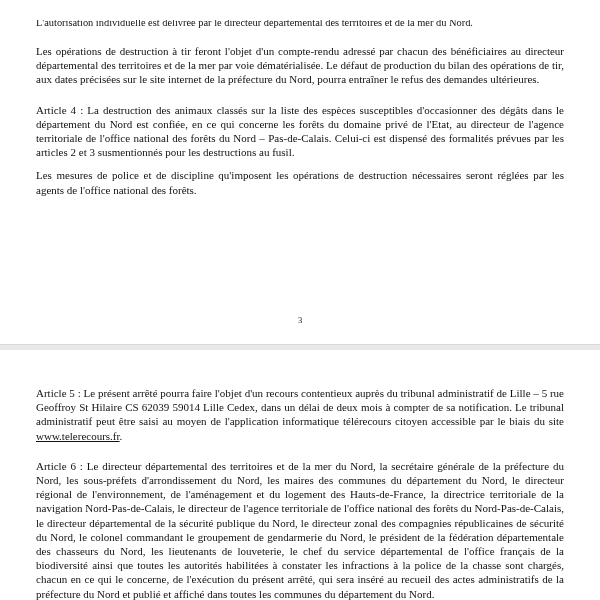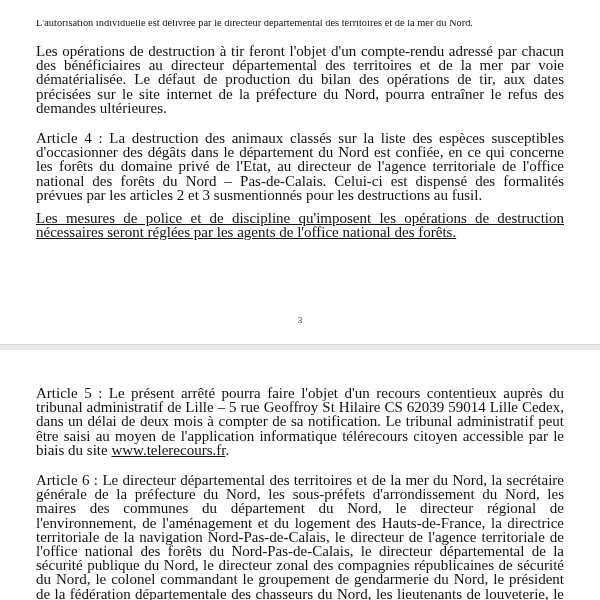--- a/index.html
+++ b/index.html
@@ -47,28 +47,27 @@
     left: 0;
     top: 324px;
     width: 600px;
     height: 8px;
     background: #e9e9e9;
     border-top: 1px solid #d8d8d8;
     border-bottom: 1px solid #d8d8d8;
   }
   p.body {
     margin: 0 0 9px 0;
-    font-size: 15px;
+    font-size: 11px;
     line-height: 14.2px;
     text-align: justify;
     hyphens: auto;
   }
   p.tight {
     margin: 0 0 0 0;
-    text-decoration: underline;
   }
   .clip-wrap {
     height: 11px;
     overflow: hidden;
     position: relative;
   }
   .clip-wrap p {
     position: relative;
     top: -4px;
     margin: 0;

